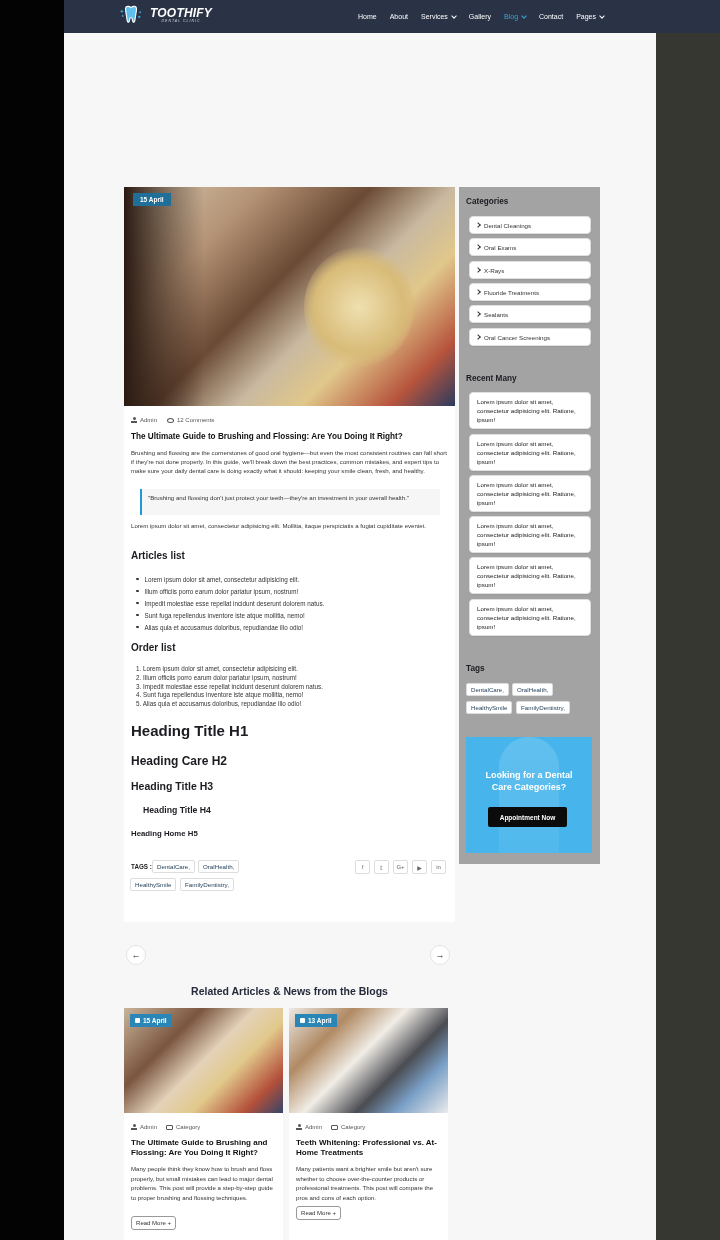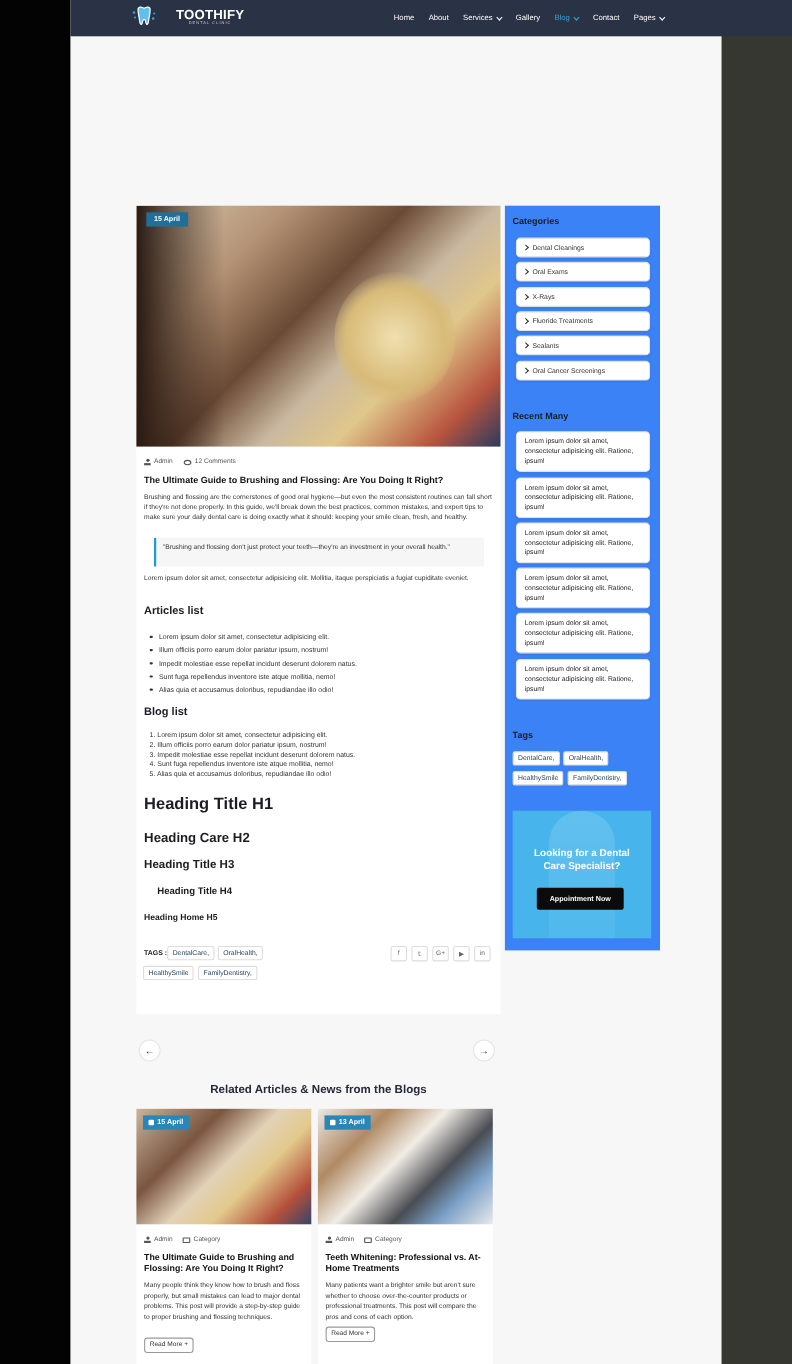--- a/index.html
+++ b/index.html
@@ -3,21 +3,21 @@
 <meta charset="utf-8">
 <style>
   * { box-sizing: border-box; margin: 0; padding: 0; }
   html, body { width: 720px; height: 1240px; overflow: hidden; }
   body { position: relative; background: #030303; font-family: "Liberation Sans", sans-serif; color: #222; }
   .right-strip { position: absolute; left: 656px; top: 0; width: 64px; height: 1240px; background: #373732; }
   .page { position: absolute; left: 64px; top: 0; width: 592px; height: 1240px; background: #f7f7f7; overflow: hidden; }
 
   
   .navbar { position: absolute; left: 64px; top: 0; width: 656px; height: 33px; background: #2a3245; z-index: 5; }
-  .logo { position: absolute; left: 56px; top: 4px; display: flex; align-items: center; gap: 18px; }
+  .logo { position: absolute; left: 56px; top: 4px; display: flex; align-items: center; gap: 8px; font-style: italic; }
   .logo-tooth { width: 22px; height: 22px; }
   .logo-text { display: flex; flex-direction: column; line-height: 1; }
   .logo-name { color: #fff; font-weight: bold; font-size: 12px; letter-spacing: 0.2px; }
   .logo-sub { color: #cfd6e2; font-size: 3.5px; letter-spacing: 1px; text-align: center; margin-top: 1px; }
   .nav { position: absolute; left: 294px; top: 0; height: 33px; display: flex; align-items: center; gap: 0; }
   .nav-item { color: #fff; font-size: 7px; margin-right: 13px; display: flex; align-items: center; gap: 2px; cursor: pointer; }
   .nav-item.active { color: #3ca3d6; }
   .chev { width: 4px; height: 4px; border-right: 1px solid currentColor; border-bottom: 1px solid currentColor; transform: rotate(45deg); margin-top: -2px; margin-left: 2px; }
 
   
@@ -54,21 +54,21 @@
   .h2 { position: absolute; left: 7px; top: 567px; font-size: 12px; font-weight: bold; color: #1c1c22; }
   .h3 { position: absolute; left: 7px; top: 593px; font-size: 10.5px; font-weight: bold; color: #1c1c22; }
   .h4 { position: absolute; left: 7px; top: 618px; font-size: 8.7px; font-weight: bold; color: #1c1c22; padding-left: 12px; }
   .h5 { position: absolute; left: 7px; top: 642px; font-size: 7.8px; font-weight: bold; color: #1c1c22; }
   .tags-label { position: absolute; left: 7px; top: 676px; font-size: 6.3px; font-weight: bold; color: #222; }
   .tag { position: absolute; font-size: 6.2px; color: #1c3a55; border: 1px solid #ddd; border-radius: 2px; padding: 2px 4px; background: #fff; height: 13px; line-height: 8px; }
   .social { position: absolute; left: 231px; top: 673px; display: flex; gap: 4px; }
   .soc-btn { width: 15px; height: 14px; border: 1px solid #ddd; border-radius: 2px; font-size: 6px; color: #666; display: flex; align-items: center; justify-content: center; background: #fff; }
 
   
-  .sidebar { position: absolute; left: 395px; top: 187px; width: 141px; height: 677px; background: #3b82f6; }
+  .sidebar { position: absolute; left: 395px; top: 187px; width: 141px; height: 677px; background: #a3a3a3; }
   .side-h { position: absolute; left: 7px; font-size: 8.2px; font-weight: bold; color: #1c1c22; }
   .cat { position: absolute; left: 10px; width: 122px; height: 18px; border: 1px solid #e0e0e0; border-radius: 4px; box-shadow: 0 1px 2px rgba(0,0,0,0.06); font-size: 6.2px; color: #333; display: flex; align-items: center; padding-left: 6px; gap: 4px; background: #fff; }
   .cat-chev { width: 4px; height: 4px; border-right: 1px solid #333; border-bottom: 1px solid #333; transform: rotate(-45deg); }
   .news { position: absolute; left: 10px; width: 122px; height: 37px; border: 1px solid #e0e0e0; border-radius: 4px; box-shadow: 0 1px 2px rgba(0,0,0,0.06); font-size: 6.2px; line-height: 9px; color: #222; padding: 4px 7px; background: #fff; }
   .stag { position: absolute; font-size: 6.2px; color: #1c3a55; border: 1px solid #ddd; border-radius: 2px; padding: 2px 4px; background: #fff; height: 13px; line-height: 8px; }
   .promo { position: absolute; left: 7px; top: 550px; width: 126px; height: 116px; background: #47b5ec; overflow: hidden; }
   .promo-figure { position: absolute; left: 33px; top: 0; width: 60px; height: 116px; background: linear-gradient(180deg, rgba(255,255,255,0.15), rgba(255,255,255,0.05)); border-radius: 30px 30px 0 0; }
   .promo-title { position: absolute; left: 0; top: 32px; width: 100%; text-align: center; color: #fff; font-weight: bold; font-size: 9px; line-height: 12px; padding: 0 10px; }
   .promo-btn { position: absolute; left: 22px; top: 70px; width: 79px; height: 20px; background: #0b0b0b; color: #fff; font-size: 6.5px; font-weight: bold; display: flex; align-items: center; justify-content: center; border-radius: 2px; }
 
@@ -120,21 +120,21 @@
 
     <div class="h-list" style="top:363px">Articles list</div>
     <ul class="ul">
       <li>Lorem ipsum dolor sit amet, consectetur adipisicing elit.</li>
       <li>Illum officiis porro earum dolor pariatur ipsum, nostrum!</li>
       <li>Impedit molestiae esse repellat incidunt deserunt dolorem natus.</li>
       <li>Sunt fuga repellendus inventore iste atque mollitia, nemo!</li>
       <li>Alias quia et accusamus doloribus, repudiandae illo odio!</li>
     </ul>
 
-    <div class="h-list" style="top:455px">Blog list</div>
+    <div class="h-list" style="top:455px">Order list</div>
     <ol class="ol">
       <li>1. Lorem ipsum dolor sit amet, consectetur adipisicing elit.</li>
       <li>2. Illum officiis porro earum dolor pariatur ipsum, nostrum!</li>
       <li>3. Impedit molestiae esse repellat incidunt deserunt dolorem natus.</li>
       <li>4. Sunt fuga repellendus inventore iste atque mollitia, nemo!</li>
       <li>5. Alias quia et accusamus doloribus, repudiandae illo odio!</li>
     </ol>
 
     <div class="h1">Heading Title H1</div>
     <div class="h2">Heading Care H2</div>
@@ -193,21 +193,21 @@
     <div class="news" style="top:412px">Lorem ipsum dolor sit amet, consectetur adipisicing elit. Ratione, ipsum!</div>
 
     <div class="side-h" style="top:477px">Tags</div>
     <span class="stag" style="left:7px;top:496px">DentalCare,</span>
     <span class="stag" style="left:53px;top:496px">OralHealth,</span>
     <span class="stag" style="left:7px;top:514px">HealthySmile</span>
     <span class="stag" style="left:57px;top:514px">FamilyDentistry,</span>
 
     <div class="promo">
       <div class="promo-figure"></div>
-      <div class="promo-title">Looking for a Dental Care Specialist?</div>
+      <div class="promo-title">Looking for a Dental Care Categories?</div>
       <div class="promo-btn">Appointment Now</div>
     </div>
   </div>
 
   <div class="pn" style="left:62px">←</div>
   <div class="pn" style="left:366px">→</div>
 
   <div class="related-title">Related Articles &amp; News from the Blogs</div>
 
   <div class="card" style="left:60px">

